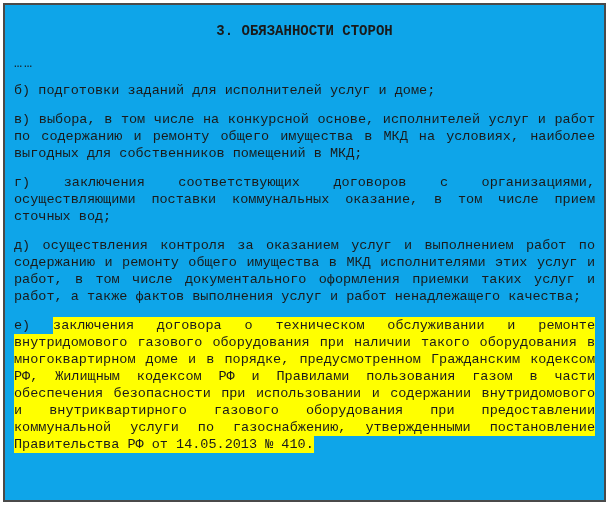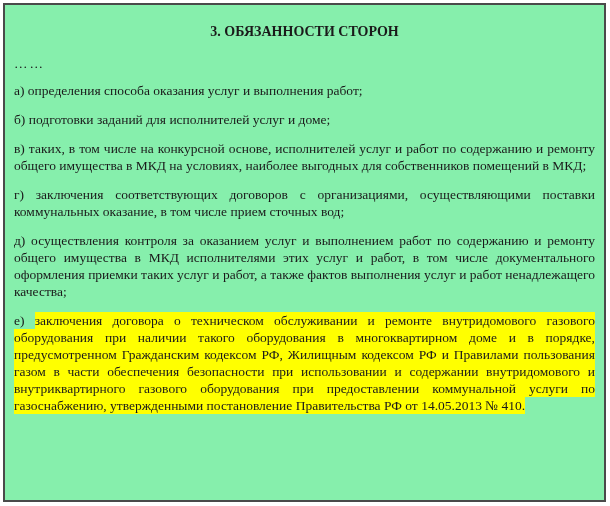--- a/index.html
+++ b/index.html
@@ -15,22 +15,22 @@
   }
   .page {
     position: absolute;
     left: 3px;
     top: 3px;
     right: 4px;
     bottom: 4px;
     border: 2px solid #4a4a4a;
     box-sizing: border-box;
     padding: 6px 9px 4px 9px;
-    background: #86efac;
-    font-family: Liberation Serif, serif;
+    background: #0ea5e9;
+    font-family: Liberation Mono, monospace;
     font-size: 13.5px;
     line-height: 17px;
     color: #1a1a1a;
   }
   .title {
     font-size: 14px;
     font-weight: bold;
     text-align: center;
     margin: 12px 0 15px 0;
   }
@@ -52,20 +52,19 @@
     padding: 1px 0;
   }
 </style>
 </head>
 <body>
 
 <div class="page" style="border-color: rgb(74, 74, 74); color: rgb(26, 26, 26);">
   <h1 class="title">3. ОБЯЗАННОСТИ СТОРОН</h1>
 
   <p class="para dots">……</p>
-  <p class="para">а) определения способа оказания услуг и выполнения работ;</p>
   <p class="para">б) подготовки заданий для исполнителей услуг и доме;</p>
-  <p class="para">в) таких, в том числе на конкурсной основе, исполнителей услуг и работ по содержанию и ремонту общего имущества в МКД на условиях, наиболее выгодных для собственников помещений в МКД;</p>
+  <p class="para">в) выбора, в том числе на конкурсной основе, исполнителей услуг и работ по содержанию и ремонту общего имущества в МКД на условиях, наиболее выгодных для собственников помещений в МКД;</p>
   <p class="para">г) заключения соответствующих договоров с организациями, осуществляющими поставки коммунальных оказание, в том числе прием сточных вод;</p>
   <p class="para">д) осуществления контроля за оказанием услуг и выполнением работ по содержанию и ремонту общего имущества в МКД исполнителями этих услуг и работ, в том числе документального оформления приемки таких услуг и работ, а также фактов выполнения услуг и работ ненадлежащего качества;</p>
 
   <p class="para"><span>е)</span> <mark class="hl" style="background: rgb(255, 255, 0);">заключения договора о техническом обслуживании и ремонте внутридомового газового оборудования при наличии такого оборудования в многоквартирном доме и в порядке, предусмотренном Гражданским кодексом РФ, Жилищным кодексом РФ и Правилами пользования газом в части обеспечения безопасности при использовании и содержании внутридомового и внутриквартирного газового оборудования при предоставлении коммунальной услуги по газоснабжению, утвержденными постановление Правительства РФ от 14.05.2013 № 410.</mark></p>
 </div>
 
 </body></html>

